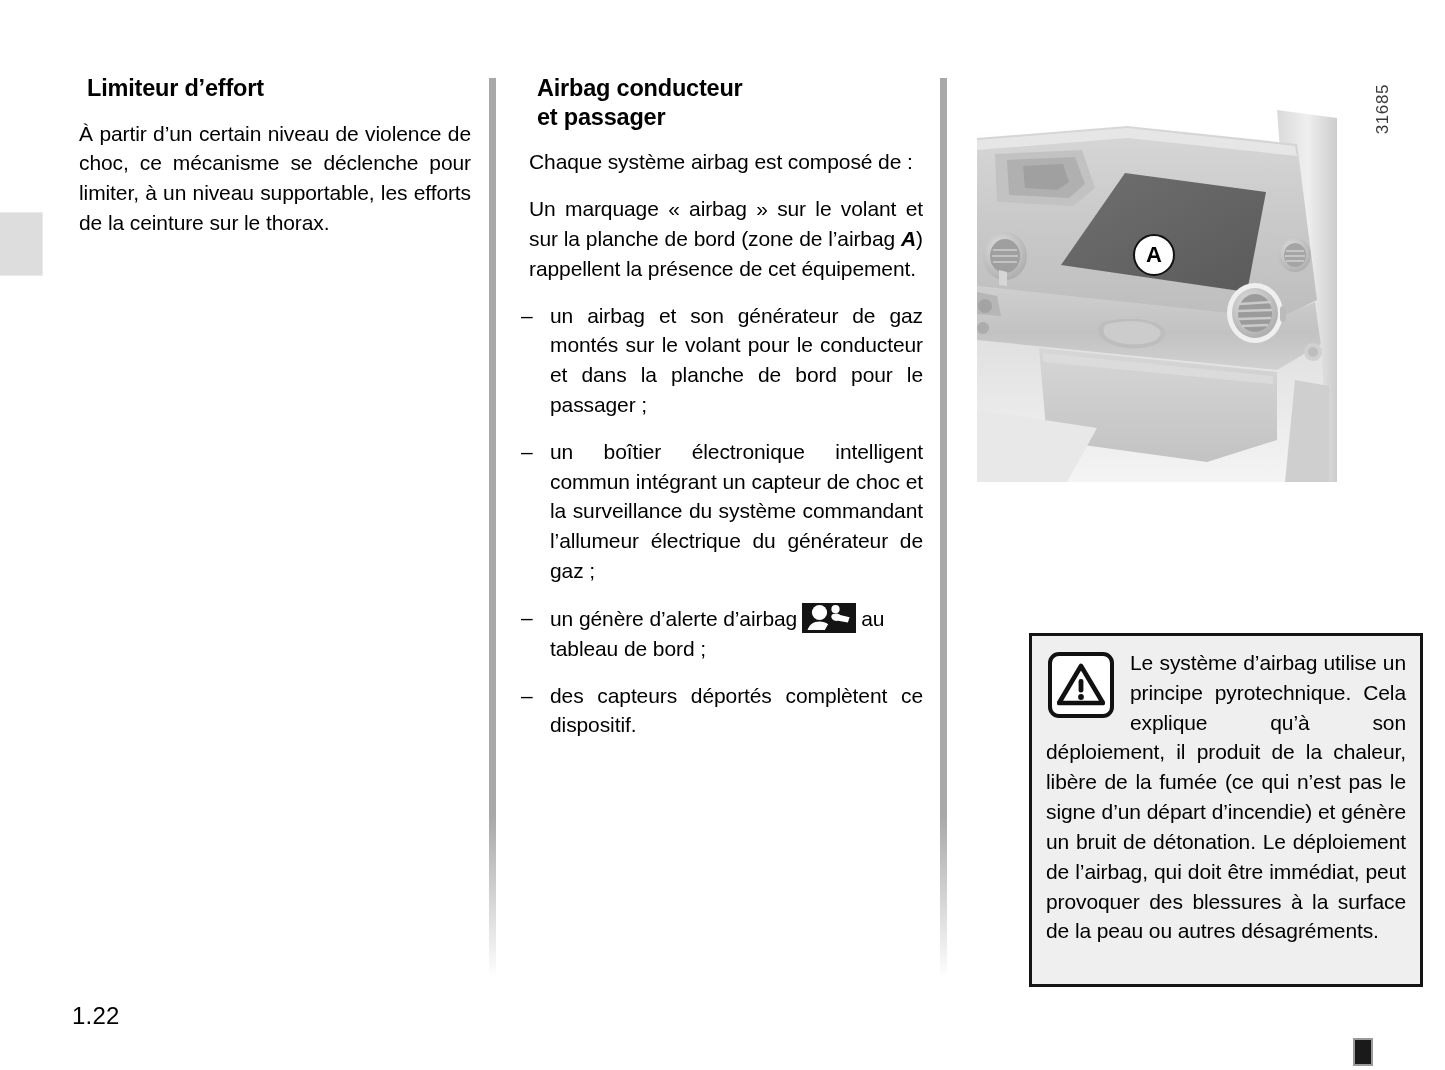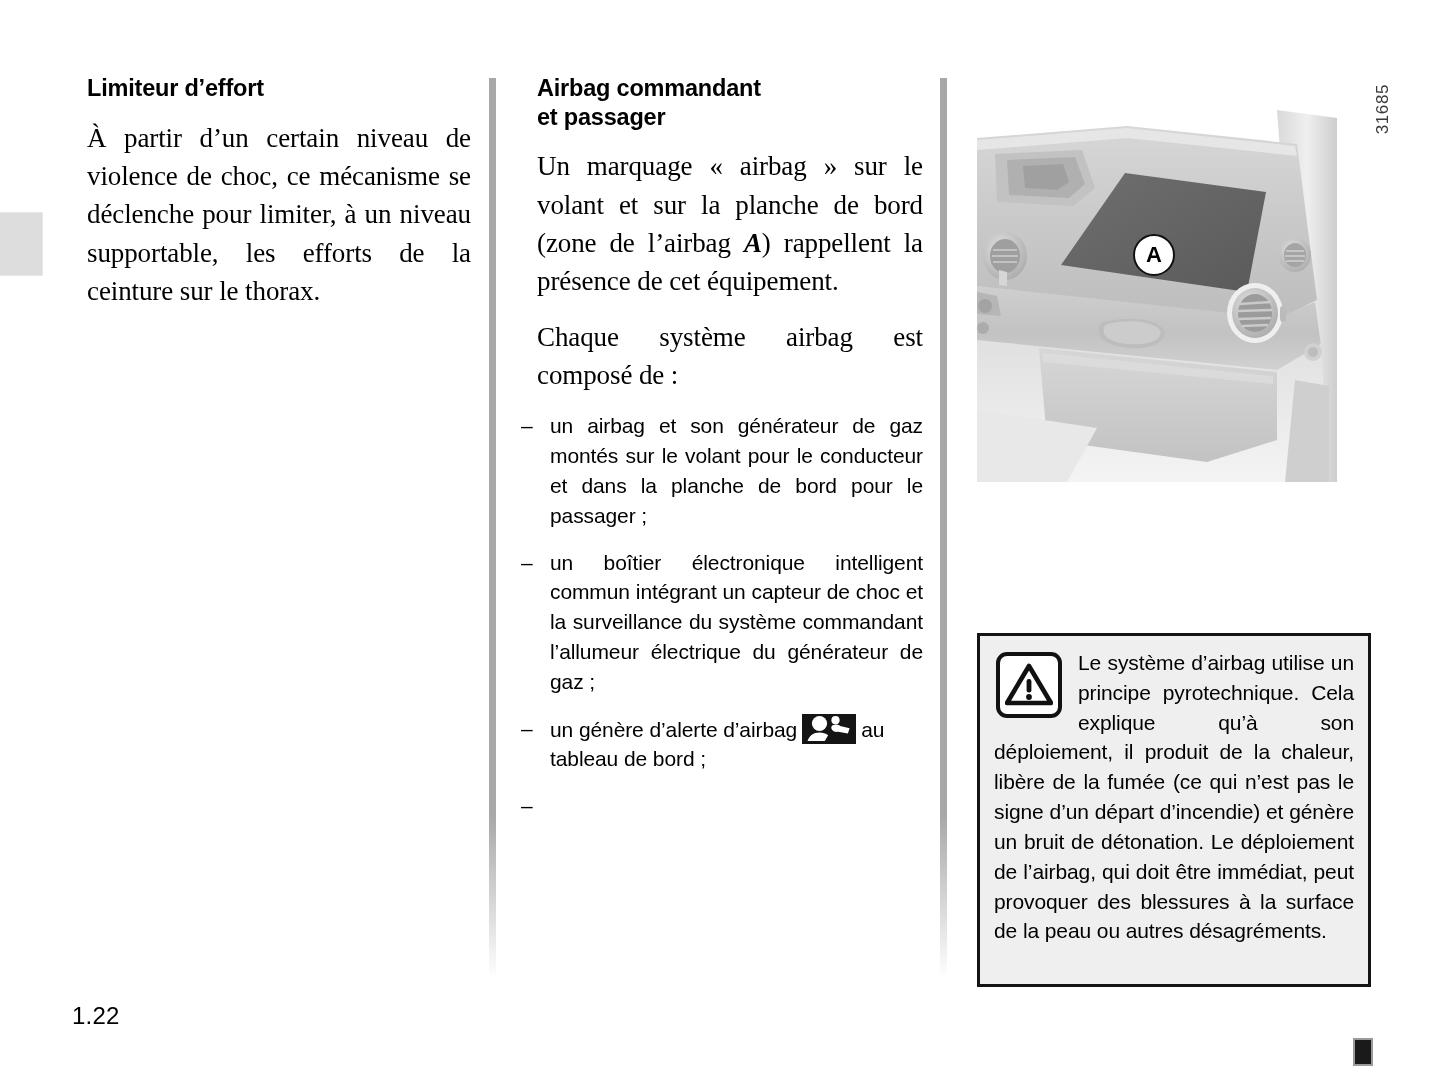--- a/index.html
+++ b/index.html
@@ -84,26 +84,25 @@
 
   h2.sec-head {
     margin: 0 0 16px 16px;
     font-size: 23.5px;
     font-weight: bold;
     line-height: 1.22;
     letter-spacing: -0.2px;
   }
 
   p.body {
-    margin: 0 0 17px 16px;
-    font-size: 27px;
+    margin: 0 0 17px 8px;
+    font-size: 21px;
     line-height: 1.42;
     text-align: justify;
     letter-spacing: -0.1px;
-    font-family: Liberation Serif, serif;
   }
   p.body.last { margin-bottom: 0; }
   p.body .it-b { font-weight: bold; font-style: italic; }
 
   
   ul.dash-list {
     list-style: none;
     margin: 0;
     padding: 0;
   }
@@ -177,21 +176,21 @@
     align-items: center;
     justify-content: center;
     font-size: 22px;
     font-weight: bold;
     z-index: 5;
   }
 
   
   .warn-box {
     position: absolute;
-    left: 977px;
+    left: 1029px;
     top: 633px;
     width: 394px;
     height: 354px;
     box-sizing: border-box;
     background: #efefef;
     border: 3px solid #141414;
     padding: 12px 14px 10px 14px;
   }
   .warn-icon {
     float: left;
@@ -235,27 +234,27 @@
   <div class="col-divider d1"></div>
   <div class="col-divider d2"></div>
 
   <div class="col left">
     <h2 class="sec-head">Limiteur d’effort</h2>
     <p class="body last">À partir d’un certain niveau de violence de choc, ce mécanisme se déclenche pour limiter, à un niveau supportable, les efforts de la ceinture sur le thorax.</p>
   </div>
 
   <div class="col middle">
     <h2 class="sec-head">
-      <span>Airbag commandant</span><br>
+      <span>Airbag conducteur</span><br>
       <span>et passager</span>
     </h2>
 
+    <p class="body">Chaque système airbag est composé de :</p>
+
     <p class="body"><span>Un marquage « airbag » sur le volant et sur la planche de bord (zone de l’airbag </span><span class="it-b">A</span><span>) rappellent la présence de cet équipement.</span></p>
-
-    <p class="body">Chaque système airbag est composé de :</p>
 
     <ul class="dash-list">
       <li>
         <span class="dash">–</span>
         <span>un airbag et son générateur de gaz montés sur le volant pour le conducteur et dans la planche de bord pour le passager ;</span>
       </li>
       <li>
         <span class="dash">–</span>
         <span>un boîtier électronique intelligent commun intégrant un capteur de choc et la surveillance du système commandant l’allumeur électrique du générateur de gaz ;</span>
       </li>
@@ -265,20 +264,21 @@
               <g fill="#ffffff">
                 <circle cx="17.5" cy="9.5" r="7.6"></circle>
                 <path d="M5.5 27c1.6-5.4 6-8.6 12-8.6 3.4 0 6.3 1 8.6 2.8l-3.3 5.8z"></path>
                 <circle cx="33.5" cy="6.2" r="4.1"></circle>
                 <path d="M30.6 11.3c2.6-1.4 5.6-1.1 7.6 0.6l9.4 2.4-1.7 5.1-9.9-1.6c-2.7 0.5-5.3-0.6-6.4-2.9-0.6-1.2-0.3-2.6 1-3.6z"></path>
               </g>
             </svg></span><span>au tableau de bord ;</span>
       </li>
       <li>
         <span class="dash">–</span>
+        <span>des capteurs déportés complètent ce dispositif.</span>
       </li>
     </ul>
   </div>
 
   <div class="figure">
     <div class="fig-id">31685</div>
     <div class="photo">
       <svg width="360" height="372" viewBox="0 0 360 372" aria-hidden="true">
         <defs>
           <linearGradient id="gWinTop" x1="0" y1="0" x2="0" y2="1">

